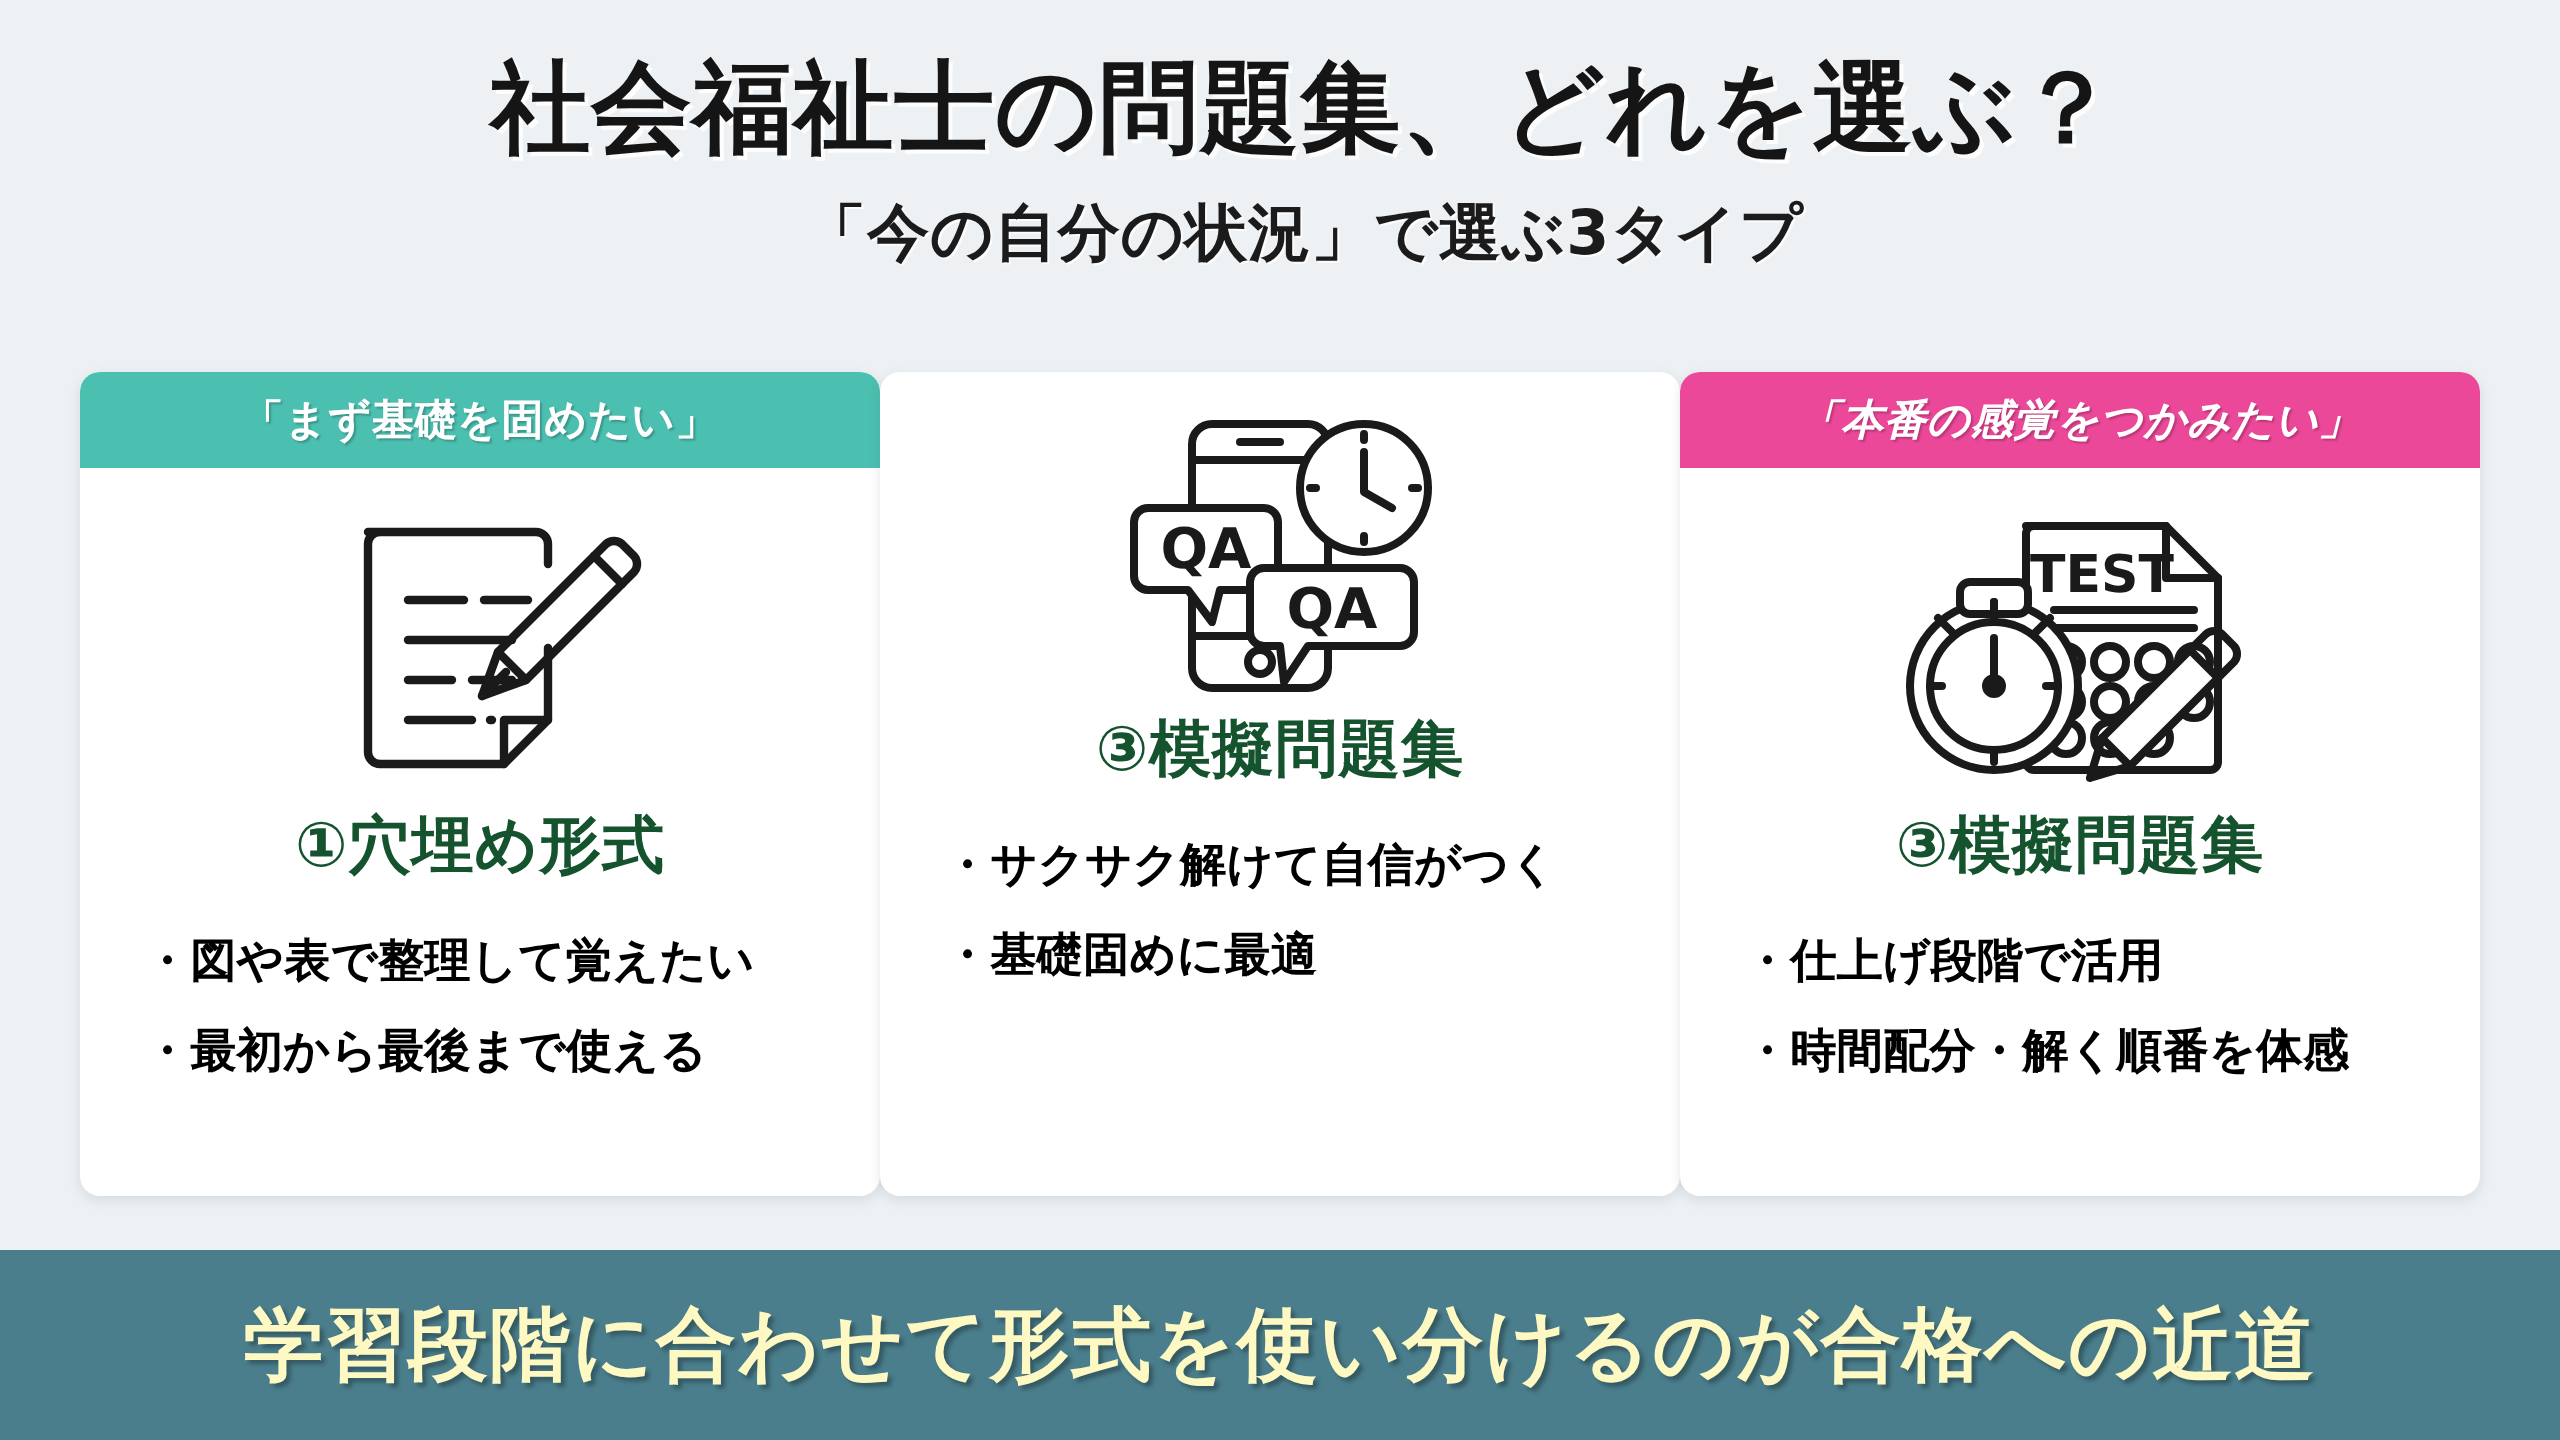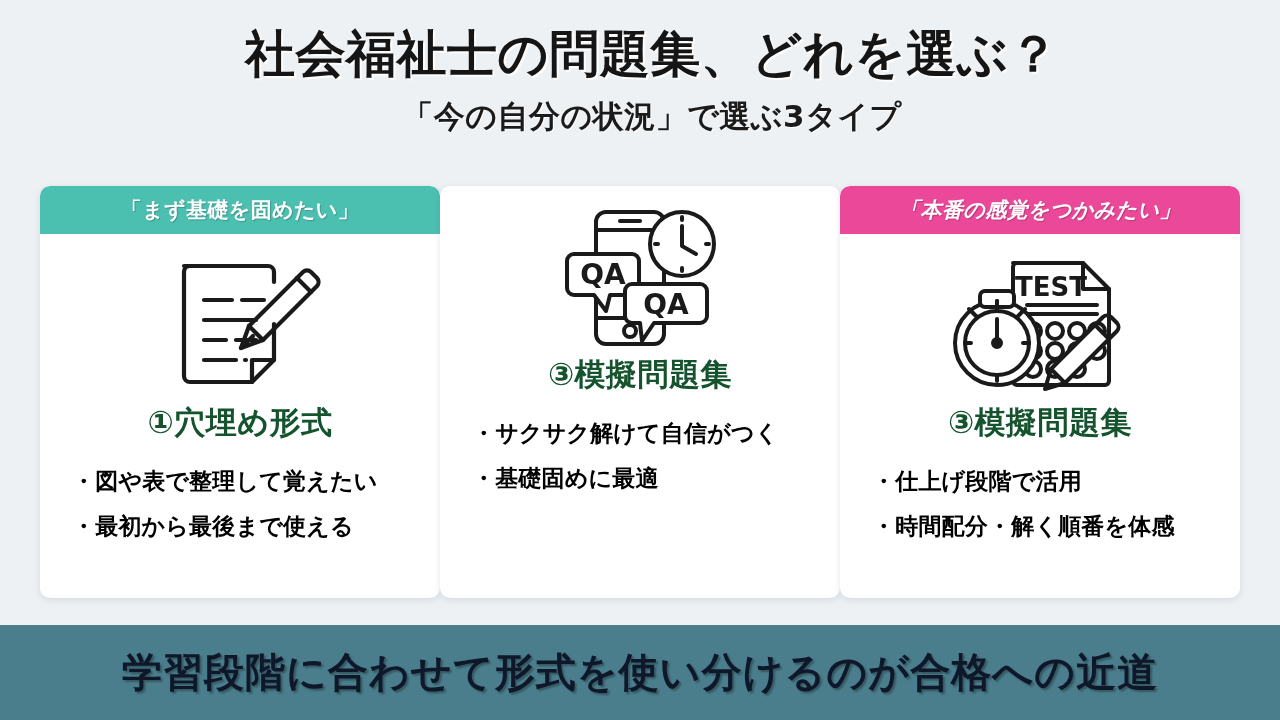--- a/index.html
+++ b/index.html
@@ -123,21 +123,21 @@
     left:0;
     bottom:0;
     width:1280px;
     height:95px;
     background:#4a7e8c;
     display:flex;
     align-items:center;
     justify-content:center;
   }
   .banner-text {
-    color:#0f172a;
+    color:#fef9c3;
     font-size:40px;
     font-weight:bold;
     letter-spacing:1px;
     text-shadow:2px 2px 2px rgba(0,0,0,0.3);
     white-space:nowrap;
   }
 
   svg { display:block; }
 </style>
 </head>

